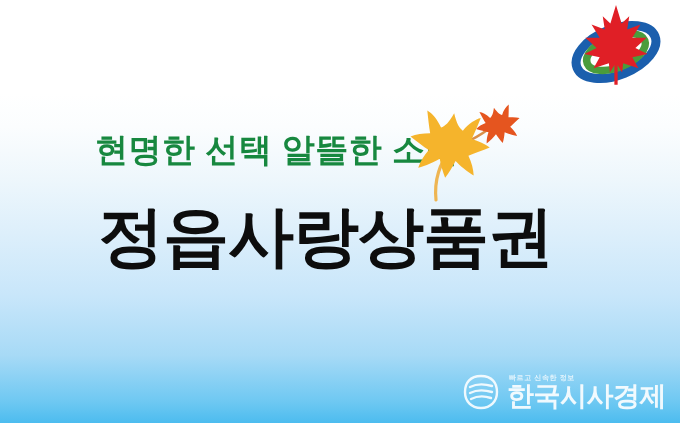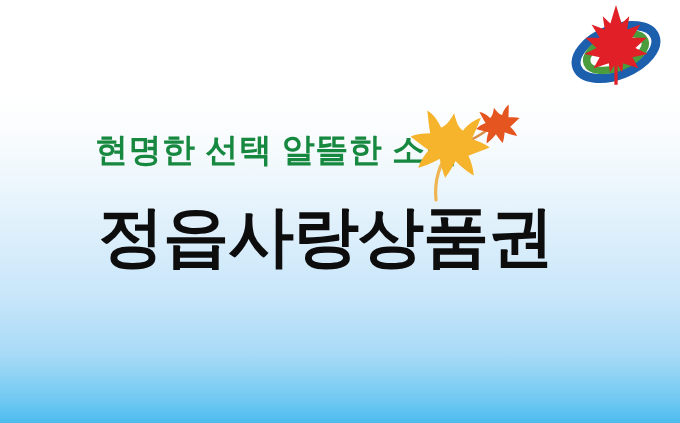--- a/index.html
+++ b/index.html
@@ -189,14 +189,28 @@
                  C-35,-4 -28,-6 -21,-7
                  C-23,-13 -25,-21 -27,-29
                  C-22,-27 -16,-22 -11,-14
                  C-7,-16 -4,-20 0,-30 Z"></path>
       </g>
     </svg>
   </div>
 
   <div id="main-title">정읍사랑상품권</div>
 
+  <div id="watermark">
+    <div id="watermark-icon">
+      <svg viewBox="0 0 38 38" xmlns="http://www.w3.org/2000/svg">
+        <path d="M19,3 C30,3 35,10 35,19 C35,28 29,35 19,35 C9,35 3,28 3,19 C3,10 8,3 19,3 Z" fill="none" stroke="rgba(255,255,255,0.95)" stroke-width="2.4"></path>
+        <path d="M8,14 C14,11 23,11 30,13" stroke="rgba(255,255,255,0.95)" stroke-width="2.4" fill="none" stroke-linecap="round"></path>
+        <path d="M8,20 C14,17 23,17 30,19" stroke="rgba(255,255,255,0.95)" stroke-width="2.4" fill="none" stroke-linecap="round"></path>
+        <path d="M9,26 C15,23 23,23 29,25" stroke="rgba(255,255,255,0.95)" stroke-width="2.4" fill="none" stroke-linecap="round"></path>
+      </svg>
+    </div>
+    <div id="watermark-textblock">
+      <div id="watermark-sub">빠르고 신속한 정보</div>
+      <div id="watermark-name">한국시사경제</div>
+    </div>
+  </div>
 
 </div>
 
 </body></html>

